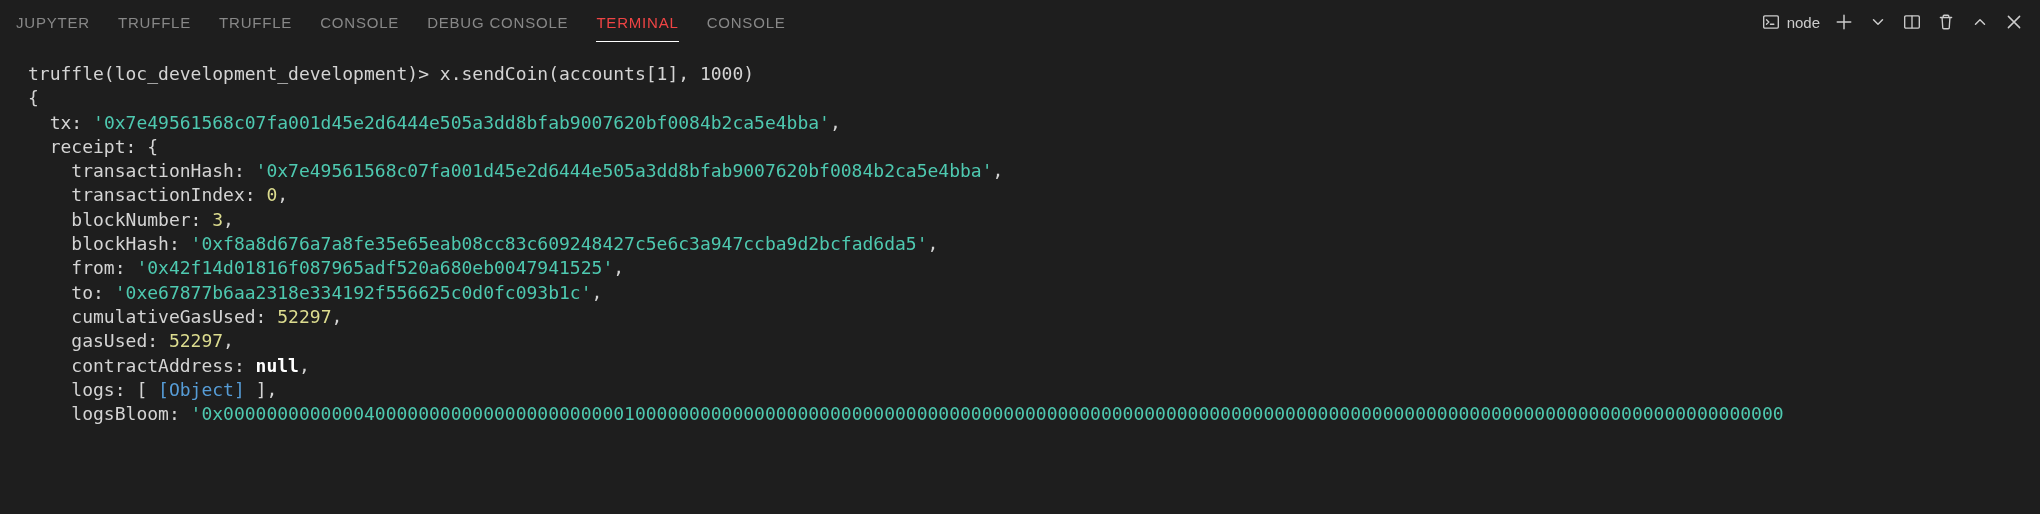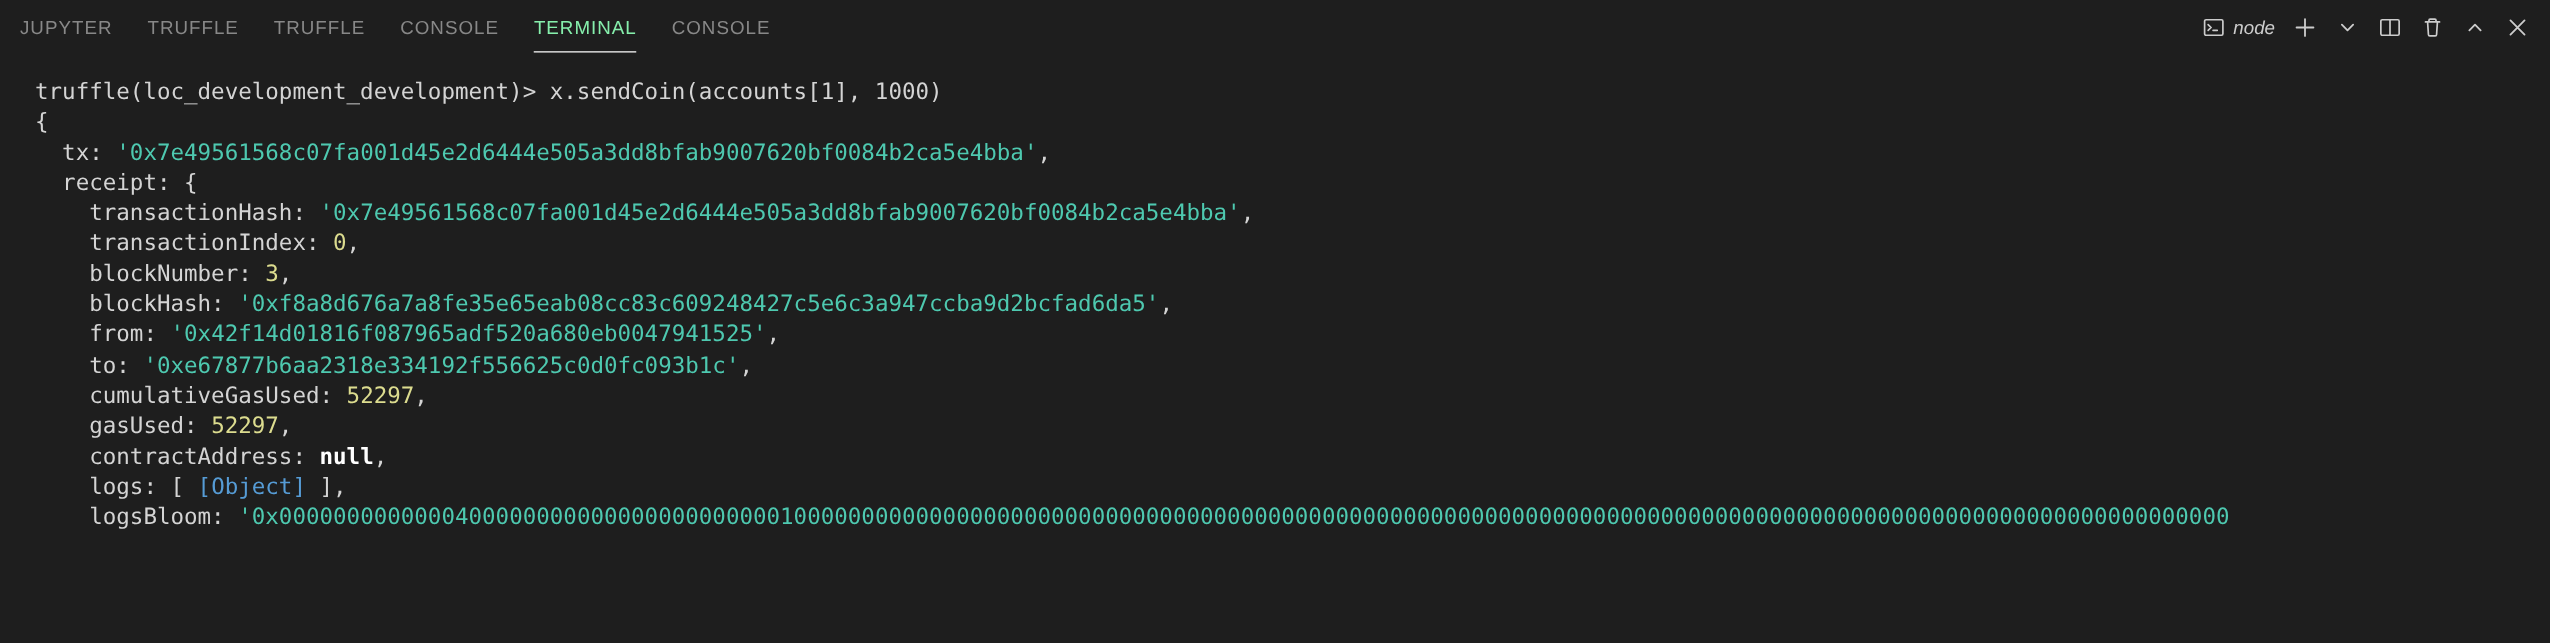--- a/index.html
+++ b/index.html
@@ -31,36 +31,35 @@
     .tab {
       color: #888888;
       font-size: 15px;
       letter-spacing: 0.8px;
       padding: 12px 0 10px 0;
       cursor: pointer;
       border-bottom: 1px solid transparent;
       font-family: -apple-system, BlinkMacSystemFont, 'Segoe UI', sans-serif;
     }
     .tab.active {
-      color: #86efac;
+      color: #ef4444;
       border-bottom: 1px solid #ffffff;
     }
     .header-actions {
       display: flex;
       align-items: center;
       gap: 14px;
       color: #cccccc;
     }
     .shell-indicator {
       display: flex;
       align-items: center;
       gap: 6px;
       font-size: 15px;
       font-family: -apple-system, BlinkMacSystemFont, 'Segoe UI', sans-serif;
-      font-style: italic;
     }
     .icon-btn {
       display: flex;
       align-items: center;
       justify-content: center;
       width: 20px;
       height: 20px;
       cursor: pointer;
       color: #cccccc;
     }
@@ -87,20 +86,21 @@
   </style>
 </head>
 <body>
 
 <div class="panel-header">
   <div class="tabs">
     <div class="tab">JUPYTER</div>
     <div class="tab">TRUFFLE</div>
     <div class="tab">TRUFFLE</div>
     <div class="tab">CONSOLE</div>
+    <div class="tab">DEBUG CONSOLE</div>
     <div class="tab active">TERMINAL</div>
     <div class="tab">CONSOLE</div>
   </div>
   <div class="header-actions">
     <div class="shell-indicator">
       <span class="icon-btn">
         <svg viewBox="0 0 16 16" fill="none" stroke="currentColor" stroke-width="1.2">
           <rect x="1.5" y="2.5" width="13" height="11" rx="1"></rect>
           <path d="M4 6l2 2-2 2M7.5 10h3" stroke-linecap="round"></path>
         </svg>

